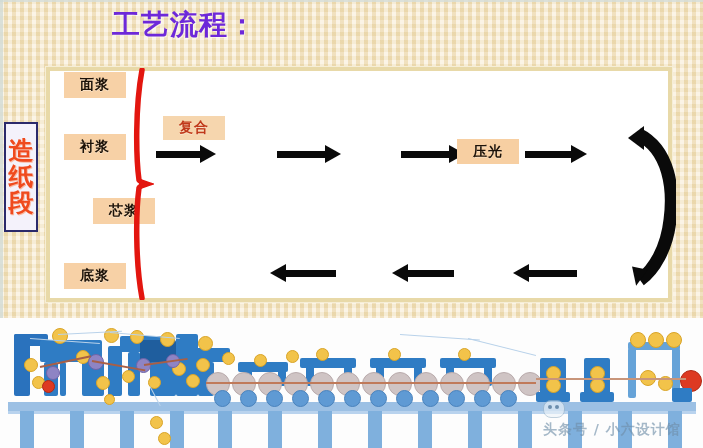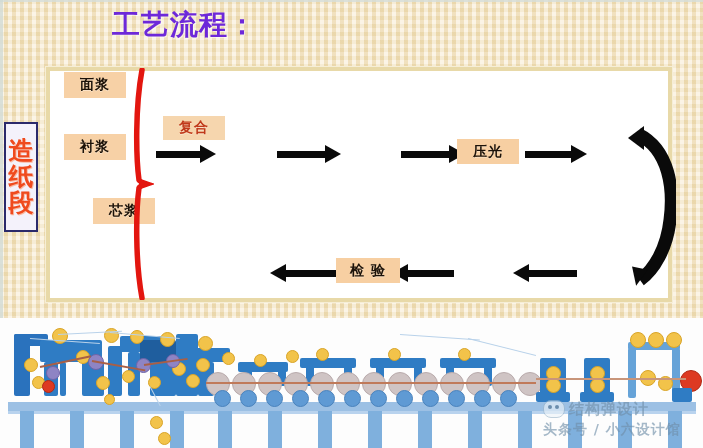--- a/index.html
+++ b/index.html
@@ -142,20 +142,21 @@
     <span>造</span>
     <span>纸</span>
     <span>段</span>
   </div>
 
   <div class="panel"></div>
 
   <div class="box pulp" style="left:64px;top:134px;width:62px;height:26px;">衬浆</div>
   <div class="box pulp" style="left:64px;top:72px;width:62px;height:26px;">面浆</div>
   <div class="box pulp" style="left:64px;top:198px;width:62px;height:26px;margin-left:29px;">芯浆</div>
+  <div class="box pulp" style="left:64px;top:263px;width:62px;height:26px;">底浆</div>
 
   <div class="brace">
     <svg width="24" height="232" viewBox="0 0 24 232" xmlns="http://www.w3.org/2000/svg">
       <path d="M12 2 C 5 40, 6 90, 9 112 C 10 114, 14 115, 17 116 C 14 117, 10 118, 9 120 C 6 142, 5 192, 12 230" stroke="#e3160f" stroke-width="5.5" fill="none" stroke-linecap="round"></path>
       <path d="M9 110 L 19 116 L 9 122 Z" fill="#e3160f"></path>
     </svg>
   </div>
 
   <div class="box note" style="left:163px;top:116px;width:62px;height:24px;">复合</div>
 
@@ -197,21 +198,20 @@
     <div class="shaft" style="left:14px;width:50px;"></div>
     <div class="head" style="left:0;"></div>
   </div>
 
 
   <div class="arrow left" style="left:392px;top:270px;width:60px;">
     <div class="shaft" style="left:14px;width:48px;"></div>
     <div class="head" style="left:0;"></div>
   </div>
 
-  <div class="box" style="left:336px;top:258px;width:64px;height:25px;">检 验</div>
 
   <div class="arrow left" style="left:270px;top:270px;width:60px;">
     <div class="shaft" style="left:14px;width:52px;"></div>
     <div class="head" style="left:0;"></div>
   </div>
 
 
   <div class="machine">
     <div class="mach-sky"></div>
 
@@ -349,18 +349,17 @@
     <div class="webline" style="left:92px;top:42px;width:54px;transform:rotate(10deg);background:#a85f46;height:2px;"></div>
     <div class="webline" style="left:144px;top:46px;width:44px;transform:rotate(-8deg);background:#a85f46;height:2px;"></div>
     <div class="webline" style="left:536px;top:60px;width:150px;background:#c8957a;height:2px;"></div>
     <div class="wire" style="left:468px;top:20px;width:70px;transform:rotate(14deg);"></div>
     <div class="wire" style="left:400px;top:16px;width:80px;transform:rotate(4deg);"></div>
   </div>
 
   <div class="wm">
     <div class="wm-row">
       <div class="wm-logo"></div>
-      <div class="wm-t1">结构弹设计</div>
     </div>
     <div class="wm-t2">头条号 / 小六设计馆</div>
   </div>
 
 </div>
 
 </body></html>

